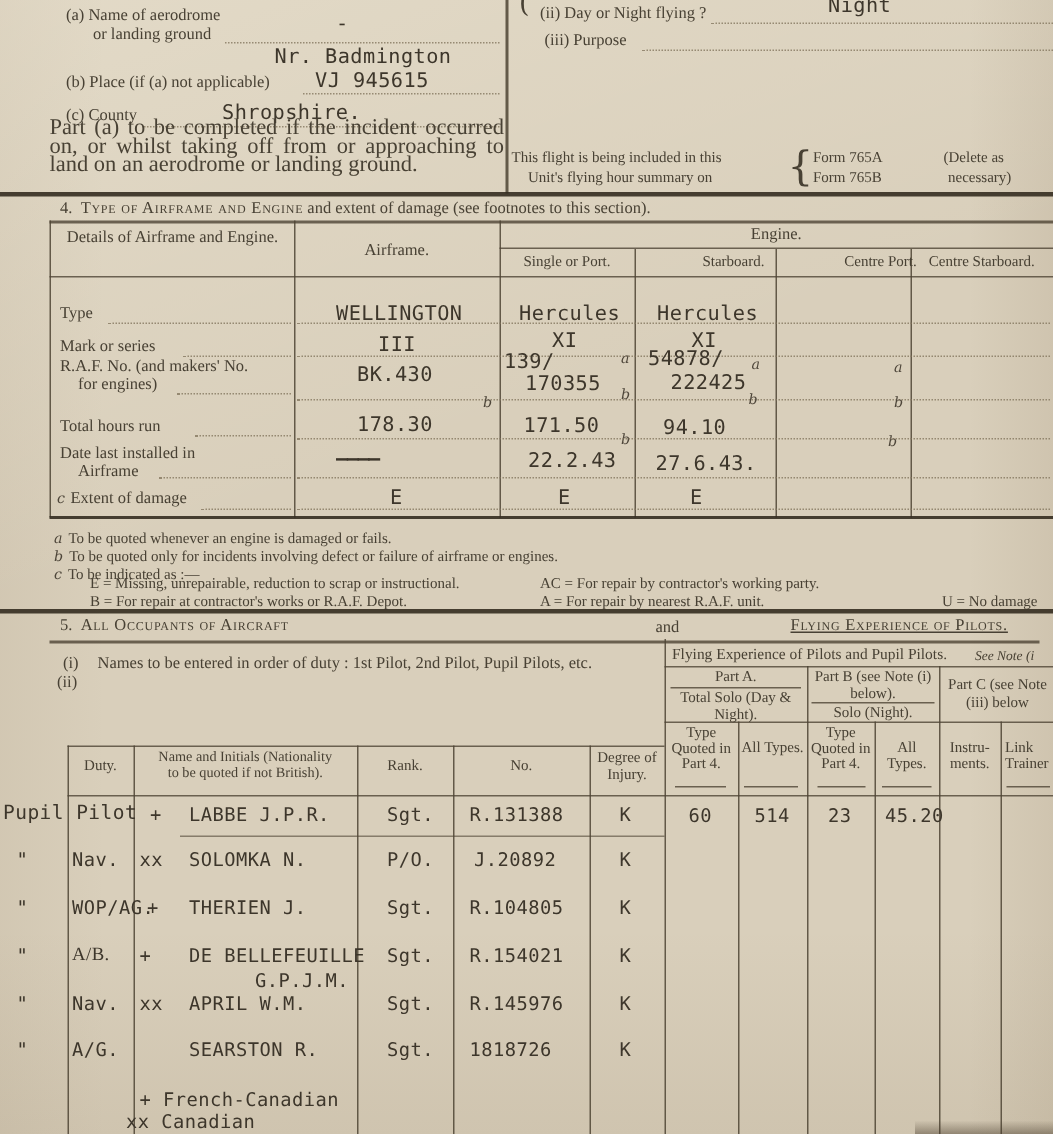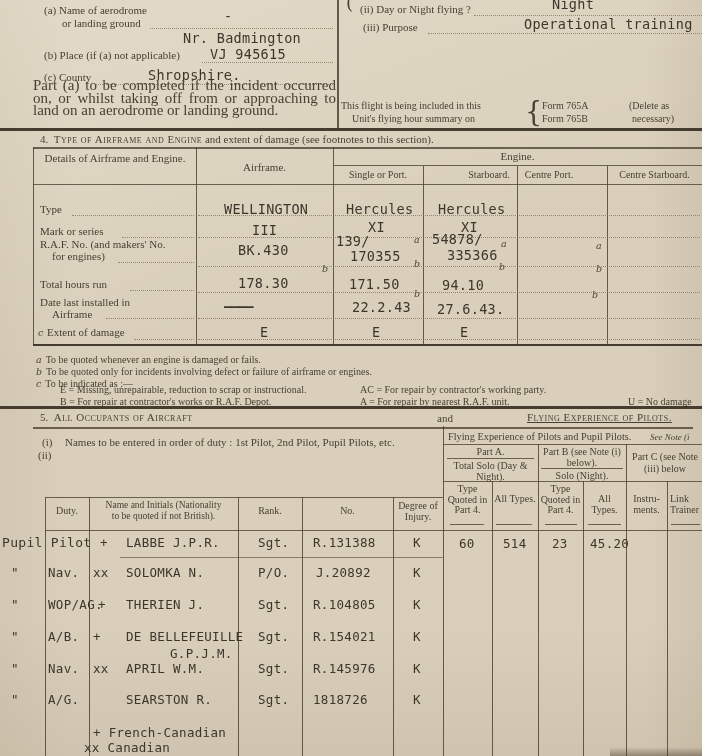--- a/index.html
+++ b/index.html
@@ -49,21 +49,20 @@
   <div class="dot" style="left:96px;top:84px;width:237px;"></div>
   <div class="typed big" style="left:148px;top:67px;">Shropshire.</div>
   <div class="lbl wrap just" style="left:33px;top:79px;width:303px;font-size:15px;line-height:12.5px;">Part (a) to be completed if the incident occurred on, or whilst taking off from or approaching to land on an aerodrome or landing ground.</div>
 
   <div class="brace" style="left:346px;top:-8px;font-size:18px;">(</div>
   <div class="lbl" style="left:360px;top:3px;">(ii) Day or Night flying ?</div>
   <div class="dot" style="left:474px;top:15px;width:228px;"></div>
   <div class="typed big" style="left:552px;top:-4px;">Night</div>
   <div class="lbl" style="left:363px;top:21px;">(iii) Purpose</div>
   <div class="dot" style="left:428px;top:33px;width:274px;"></div>
-  <div class="typed big" style="left:524px;top:16px;">Operational training</div>
   <div class="lbl sm" style="left:341px;top:100px;">This flight is being included in this</div>
   <div class="lbl sm" style="left:352px;top:113px;">Unit's flying hour summary on</div>
   <div class="brace" style="left:525px;top:96px;font-size:27px;">{</div>
   <div class="lbl sm" style="left:542px;top:100px;">Form 765A</div>
   <div class="lbl sm" style="left:542px;top:113px;">Form 765B</div>
   <div class="lbl sm" style="left:629px;top:100px;">(Delete as</div>
   <div class="lbl sm" style="left:632px;top:113px;">necessary)</div>
 
   <div class="thick" style="left:0;top:128px;width:702px;"></div>
 
@@ -80,21 +79,21 @@
   <div class="vl" style="left:423px;top:166px;height:179px;"></div>
   <div class="vl" style="left:517px;top:166px;height:179px;"></div>
   <div class="vl" style="left:607px;top:166px;height:179px;"></div>
 
   <div class="lbl ctr" style="left:333px;top:150px;width:369px;">Engine.</div>
   <div class="hl" style="left:333px;top:165px;width:369px;"></div>
   <div class="lbl wrap ctr" style="left:38px;top:152px;width:154px;line-height:13px;">Details of Airframe and Engine.</div>
   <div class="lbl ctr" style="left:196px;top:161px;width:137px;">Airframe.</div>
   <div class="lbl sm ctr" style="left:333px;top:169px;width:90px;">Single or Port.</div>
   <div class="lbl sm ctr" style="left:423px;top:169px;width:94px;padding-left:19px;">Starboard.</div>
-  <div class="lbl sm ctr" style="left:504px;top:169px;width:90px;">Centre Port.</div>
+  <div class="lbl sm ctr" style="left:542px;top:169px;width:90px;">Centre Port.</div>
   <div class="lbl sm ctr" style="left:607px;top:169px;width:95px;">Centre Starboard.</div>
   <div class="hl" style="left:33px;top:184px;width:669px;"></div>
 
   <div class="lbl" style="left:40px;top:203px;">Type</div>
   <div class="dot" style="left:72px;top:215px;width:122px;"></div>
   <div class="dot" style="left:198px;top:215px;width:502px;"></div>
   <div class="typed big" style="left:224px;top:201px;">WELLINGTON</div>
   <div class="typed big" style="left:346px;top:201px;">Hercules</div>
   <div class="typed big" style="left:438px;top:201px;">Hercules</div>
 
@@ -106,21 +105,21 @@
   <div class="typed big" style="left:461px;top:219px;">XI</div>
 
   <div class="lbl" style="left:40px;top:238px;">R.A.F. No. (and makers' No.</div>
   <div class="lbl" style="left:52px;top:250px;">for engines)</div>
   <div class="dot" style="left:118px;top:262px;width:76px;"></div>
   <div class="dot" style="left:198px;top:266px;width:502px;"></div>
   <div class="typed big" style="left:238px;top:242px;">BK.430</div>
   <div class="typed big" style="left:336px;top:233px;">139/</div>
   <div class="typed big" style="left:350px;top:248px;">170355</div>
   <div class="typed big" style="left:432px;top:231px;">54878/</div>
-  <div class="typed big" style="left:447px;top:247px;">335366</div>
+  <div class="typed big" style="left:447px;top:247px;">222425</div>
 
   <div class="mk" style="left:322px;top:263px;">b</div>
   <div class="mk" style="left:414px;top:234px;">a</div>
   <div class="mk" style="left:414px;top:258px;">b</div>
   <div class="mk" style="left:414px;top:288px;">b</div>
   <div class="mk" style="left:501px;top:238px;">a</div>
   <div class="mk" style="left:499px;top:261px;">b</div>
   <div class="mk" style="left:596px;top:240px;">a</div>
   <div class="mk" style="left:596px;top:263px;">b</div>
   <div class="mk" style="left:592px;top:289px;">b</div>
@@ -257,21 +256,21 @@
 
   <div class="typed" style="left:11px;top:597px;">"</div>
   <div class="typed" style="left:48px;top:597px;">WOP/AG.</div>
   <div class="typed" style="left:98px;top:597px;">+</div>
   <div class="typed" style="left:126px;top:597px;">THERIEN J.</div>
   <div class="typed" style="left:258px;top:597px;">Sgt.</div>
   <div class="typed" style="left:313px;top:597px;">R.104805</div>
   <div class="typed" style="left:413px;top:597px;">K</div>
 
   <div class="typed" style="left:11px;top:629px;">"</div>
-  <div class="typed" style="left:48px;top:629px;">A/B.</div>
+  <div class="typed" style="left:48px;top:629px;font-family:Liberation Serif, serif;">A/B.</div>
   <div class="typed" style="left:93px;top:629px;">+</div>
   <div class="typed" style="left:126px;top:629px;">DE BELLEFEUILLE</div>
   <div class="typed" style="left:170px;top:646px;">G.P.J.M.</div>
   <div class="typed" style="left:258px;top:629px;">Sgt.</div>
   <div class="typed" style="left:313px;top:629px;">R.154021</div>
   <div class="typed" style="left:413px;top:629px;">K</div>
 
   <div class="typed" style="left:11px;top:661px;">"</div>
   <div class="typed" style="left:48px;top:661px;">Nav.</div>
   <div class="typed" style="left:93px;top:661px;">xx</div>

